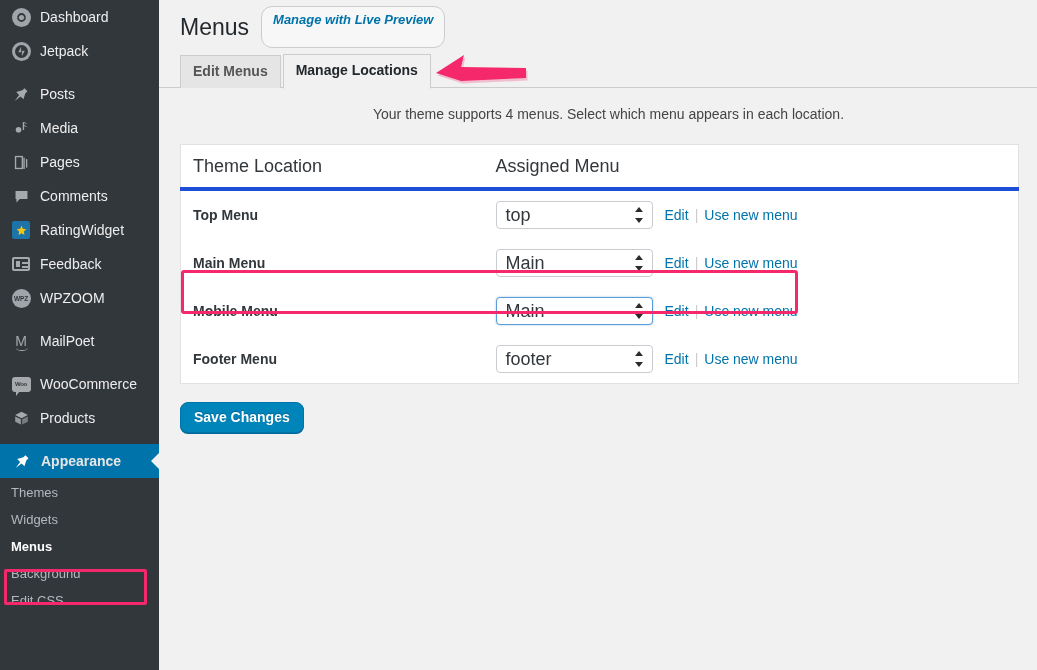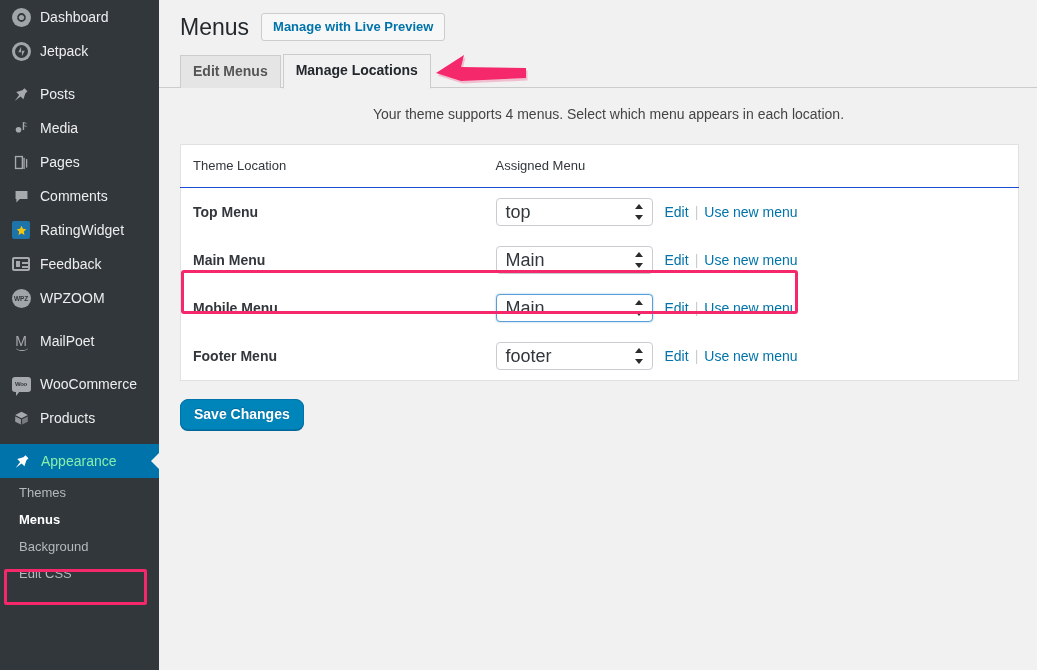--- a/index.html
+++ b/index.html
@@ -34,33 +34,33 @@
   .menu-item .m-icon {
     width: 20px; height: 20px;
     margin-right: 9px;
     display: flex; align-items: center; justify-content: center;
     flex: 0 0 20px;
   }
   .menu-item .m-label { line-height: 1; padding-bottom: 1px; }
 
   .menu-item.active {
     background: #0073aa;
-    color: #86efac;
-    font-weight: normal;
+    color: #e5e5e5;
+    font-weight: bold;
     padding-left: 12px;
   }
   .menu-item.active::after {
     content: "";
     position: absolute; right: 0; top: 50%;
     margin-top: -8px;
     border-style: solid;
     border-width: 8px 8px 8px 0;
     border-color: transparent #f1f1f1 transparent transparent;
   }
-  .submenu { background: #32373c; padding: 1px 0 7px 8px; }
+  .submenu { background: #32373c; padding: 1px 0 7px 0; }
   .submenu-item {
     display: block;
     padding: 5px 0 5px 11px;
     color: #b4b9be;
     font-size: 13px;
     cursor: pointer;
     line-height: 17px;
   }
   .submenu-item.current {
     color: #fff;
@@ -141,27 +141,28 @@
     font-size: 23px;
     font-weight: 400;
     color: #23282d;
     line-height: 29px;
     padding-right: 12px;
   }
   .live-preview-btn {
     display: inline-block;
     background: #f7f7f7;
     border: 1px solid #ccc;
-    border-radius: 3px;
+    border-radius: 11px;
     color: #0073aa;
     font-size: 13px;
     font-weight: bold;
-    padding: 5px 11px 6px;
+    padding: 5px 11px 20px;
     line-height: 15px;
     cursor: pointer;
+    font-style: italic;
   }
 
   
   .tabs-bar {
     position: relative;
     margin-top: 14px;
     height: 34px;
   }
   .tabs-bar::after {
     content:"";
@@ -201,25 +202,25 @@
   
   .loc-table {
     margin-top: 21px;
     width: 839px;
     background: #fff;
     border: 1px solid #e1e1e1;
     border-collapse: collapse;
   }
   .loc-table thead th {
     text-align: left;
-    font-size: 13px;
+    font-size: 18px;
     font-weight: 400;
     color: #32373c;
     padding: 12px 0 12px 12px;
-    border-bottom: 1px solid #1d4ed8;
+    border-bottom: 4px solid #1d4ed8;
     line-height: 18px;
   }
   .col-loc { width: 303px; }
   .loc-table tbody td {
     padding: 10px 0 10px 12px;
     font-size: 14px;
     vertical-align: middle;
     height: 46px;
   }
   .loc-name { font-weight: bold; color: #32373c; }
@@ -436,20 +437,21 @@
       <span class="m-icon">
         <svg width="17" height="17" viewBox="0 0 20 20" fill="#ffffff">
             <path d="M13.5 2.5L11 5l-4.2 1.3-3 .9 3.4 3.4-5.2 6.9 6.9-5.2 3.4 3.4.9-3L14.5 8.7 17 6.2z"></path>
           </svg>
       </span>
       <span class="m-label">Appearance</span>
     </div>
 
     <div class="submenu">
       <span class="submenu-item">Themes</span>
+      <span class="submenu-item">Widgets</span>
       <span class="submenu-item current">Menus</span>
       <span class="submenu-item">Background</span>
       <span class="submenu-item">Edit CSS</span>
     </div>
 
     <div class="sub-highlight" style="top:569px;"></div>
   </nav>
 
   <div id="main">
     <div class="wrap">

